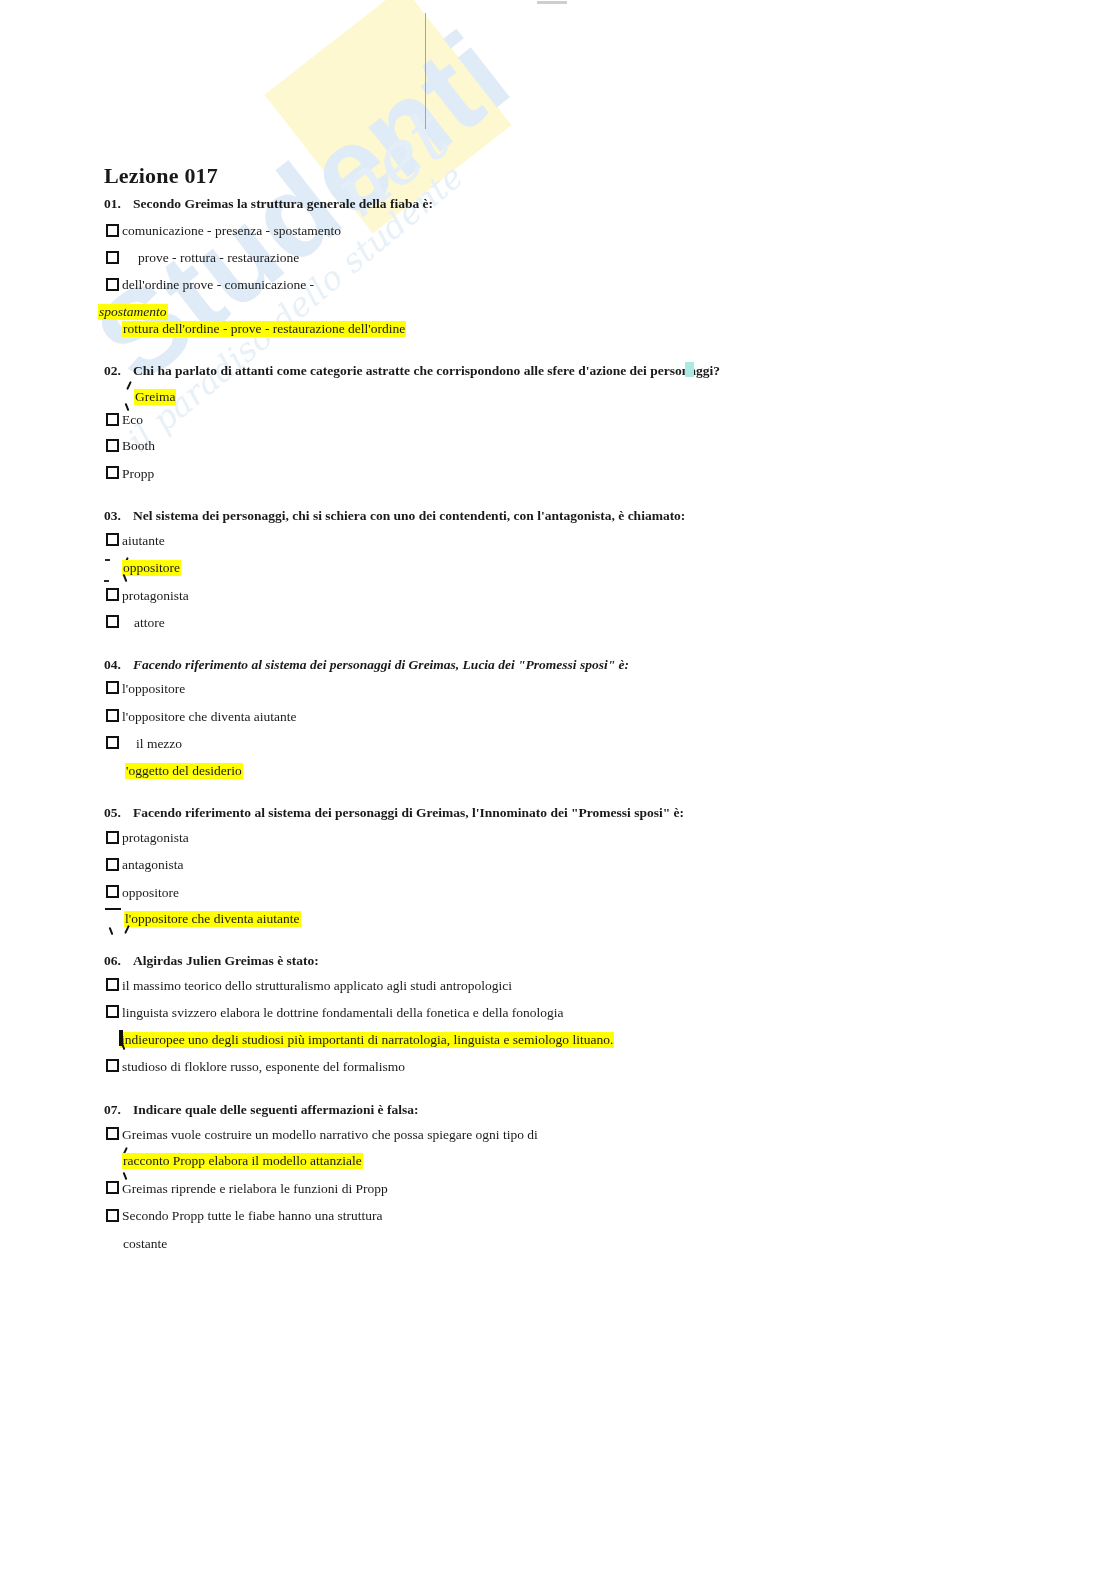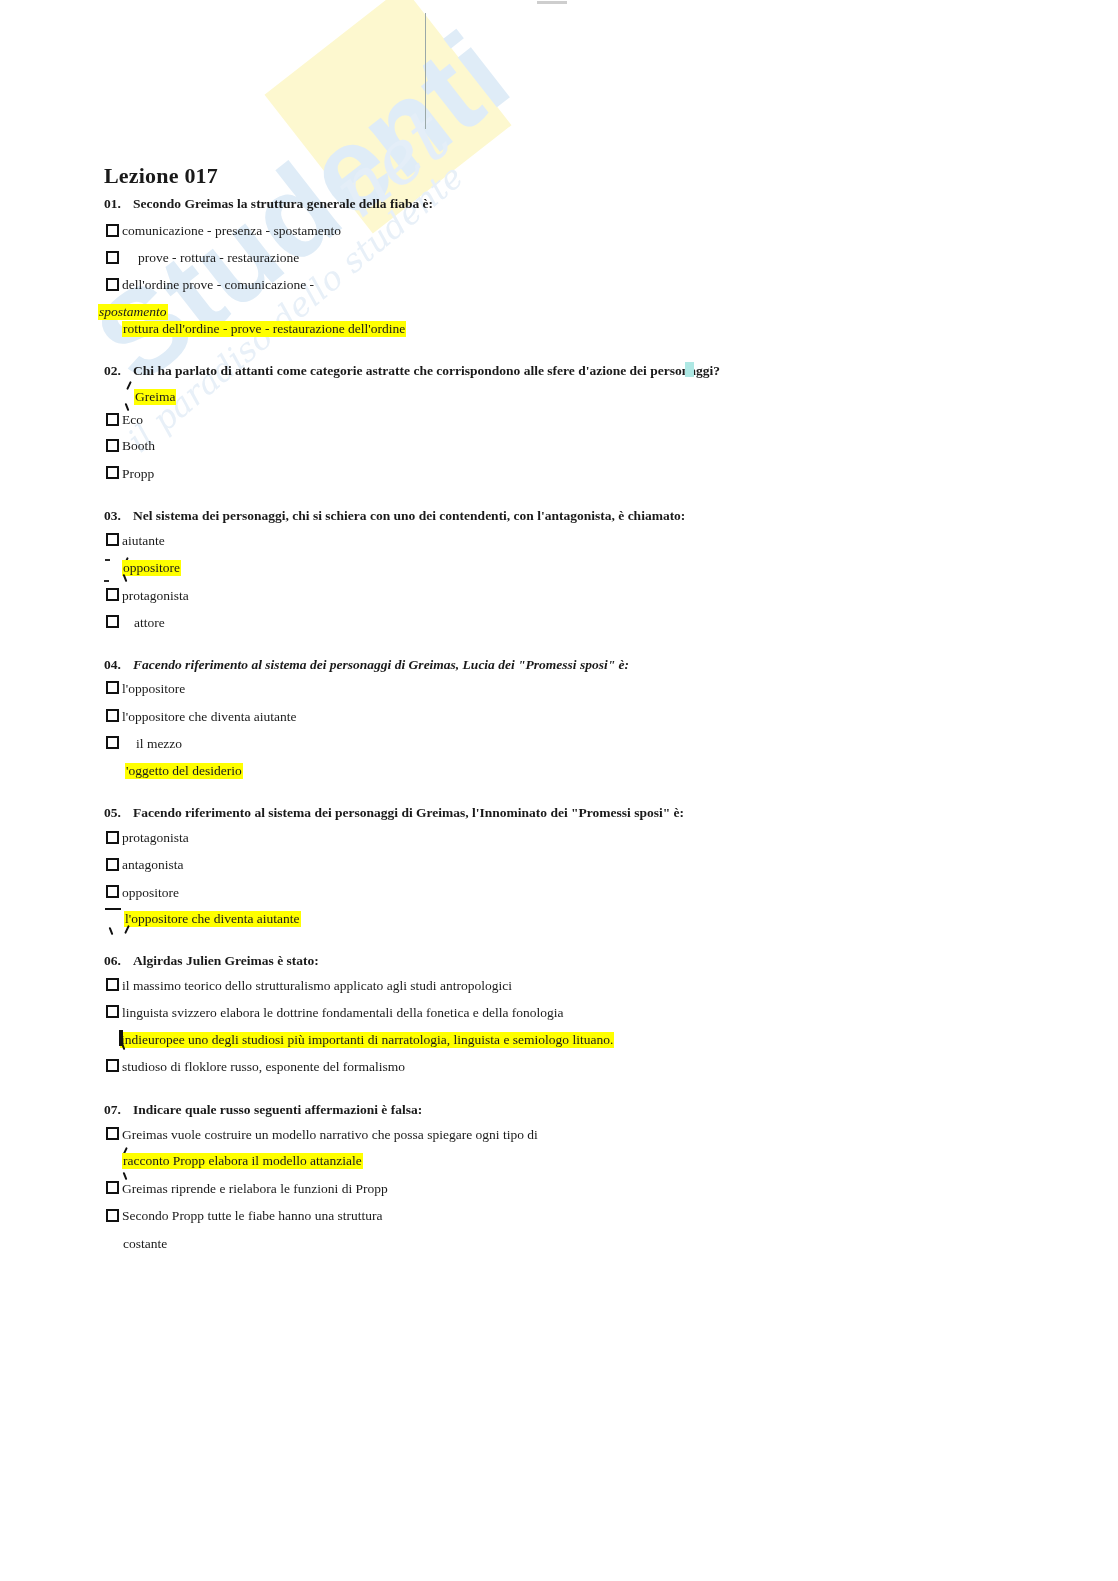--- a/index.html
+++ b/index.html
@@ -288,21 +288,21 @@
     <div class="opt-label" style="left:122px; top:1005px;">linguista svizzero elabora le dottrine fondamentali della fonetica e della fonologia</div>
 
     <div class="opt-label hl" style="left:120px; top:1032px;">indieuropee uno degli studiosi più importanti di narratologia, linguista e semiologo lituano.</div>
     <div class="pen-line" style="left:119px; top:1030px; width:4px; height:16px;"></div>
     <div class="pen-tick2" style="left:122px; top:1042px;"></div>
 
     <div class="cb" style="left:106px; top:1059px;"></div>
     <div class="opt-label" style="left:122px; top:1059px;">studioso di floklore russo, esponente del formalismo</div>
 
     <div class="q-num" style="top:1102px;">07.</div>
-    <div class="q-head q-text" style="top:1102px;">Indicare quale russo seguenti affermazioni è falsa:</div>
+    <div class="q-head q-text" style="top:1102px;">Indicare quale delle seguenti affermazioni è falsa:</div>
 
     <div class="cb" style="left:106px; top:1127px;"></div>
     <div class="opt-label" style="left:122px; top:1127px;">Greimas vuole costruire un modello narrativo che possa spiegare ogni tipo di</div>
 
     <div class="pen-tick" style="left:124px; top:1147px;"></div>
     <div class="opt-label hl" style="left:122px; top:1153px;">racconto Propp elabora il modello attanziale</div>
     <div class="pen-tick2" style="left:124px; top:1172px;"></div>
 
     <div class="cb" style="left:106px; top:1181px;"></div>
     <div class="opt-label" style="left:122px; top:1181px;">Greimas riprende e rielabora le funzioni di Propp</div>

